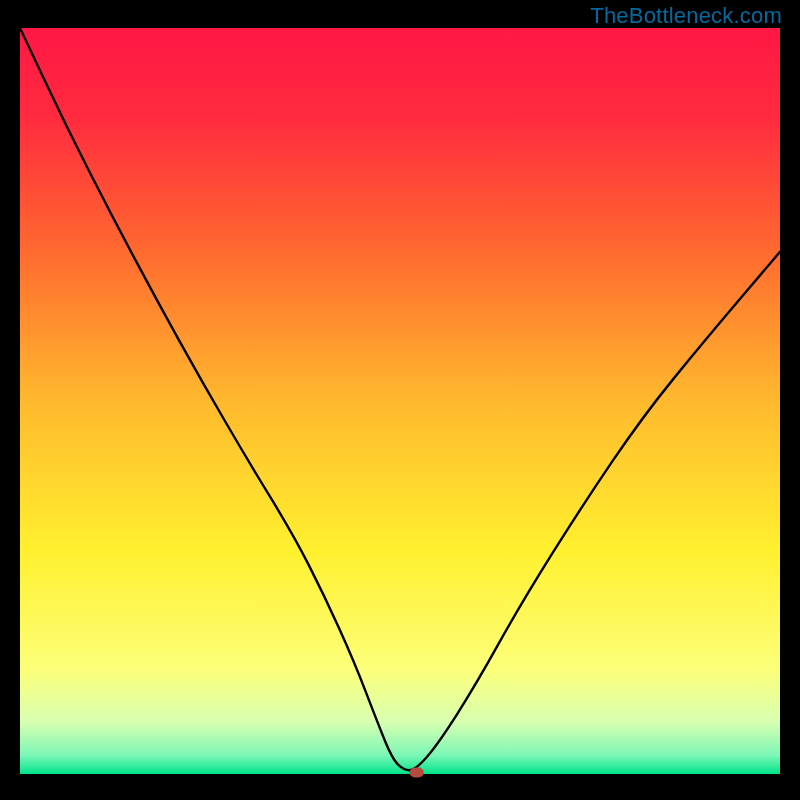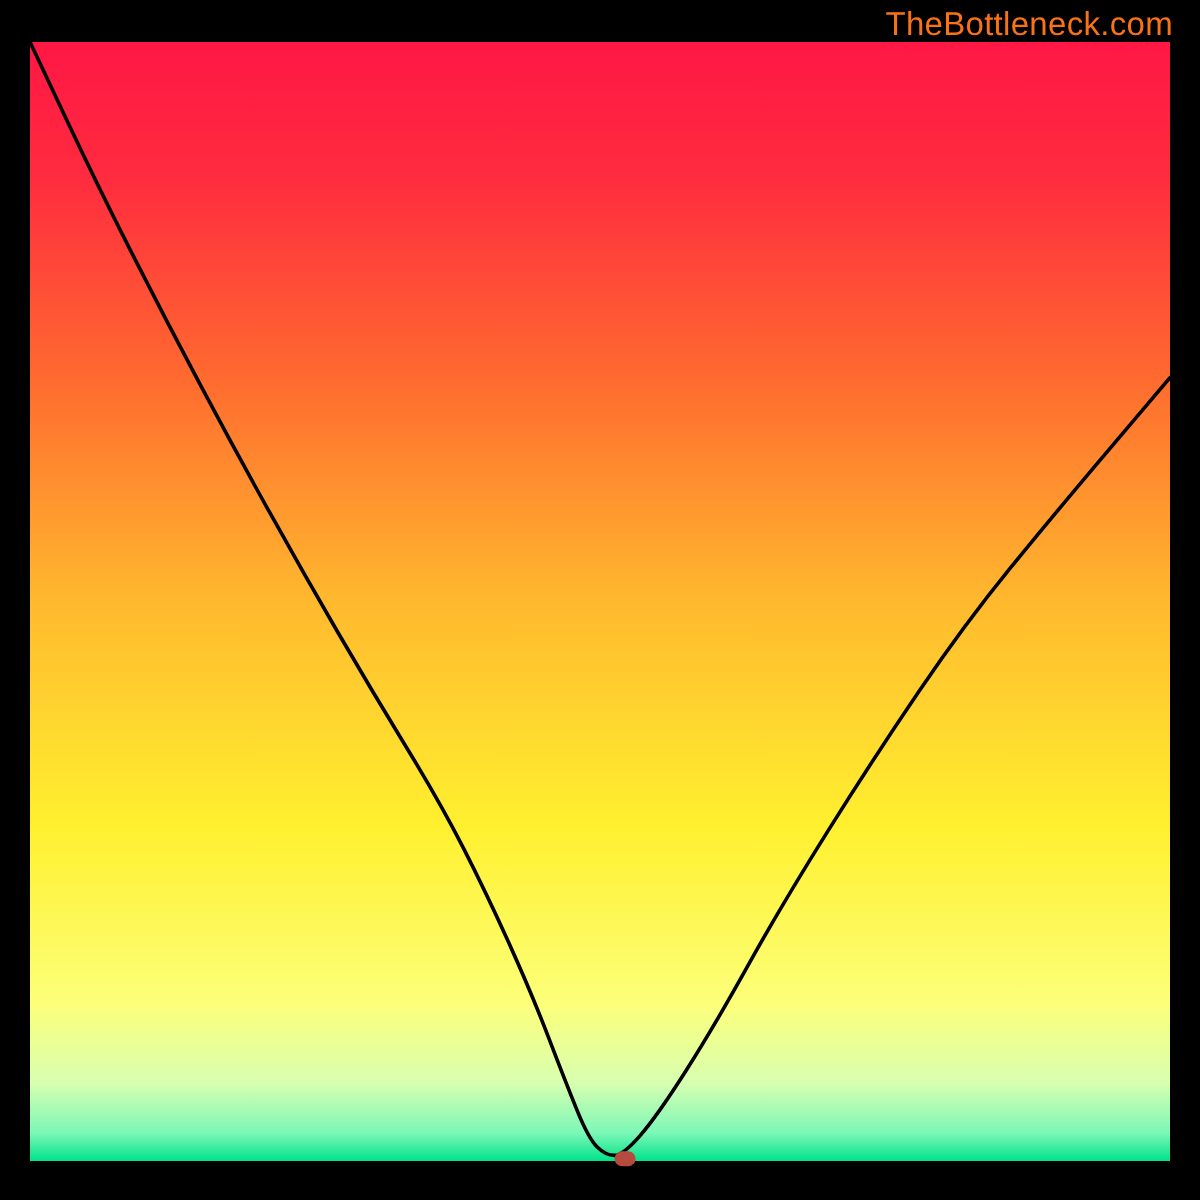--- a/index.html
+++ b/index.html
@@ -15,21 +15,21 @@
     width: 800px;
     height: 800px;
     background: #000;
   }
   .watermark {
     position: absolute;
     top: 3px;
     right: 18px;
     font-family: Arial, Helvetica, sans-serif;
     font-size: 22px;
-    color: #f97316;
+    color: #0369a1;
     letter-spacing: 0.2px;
     user-select: none;
   }
   svg {
     position: absolute;
     top: 0;
     left: 0;
   }
 </style>
 </head>

